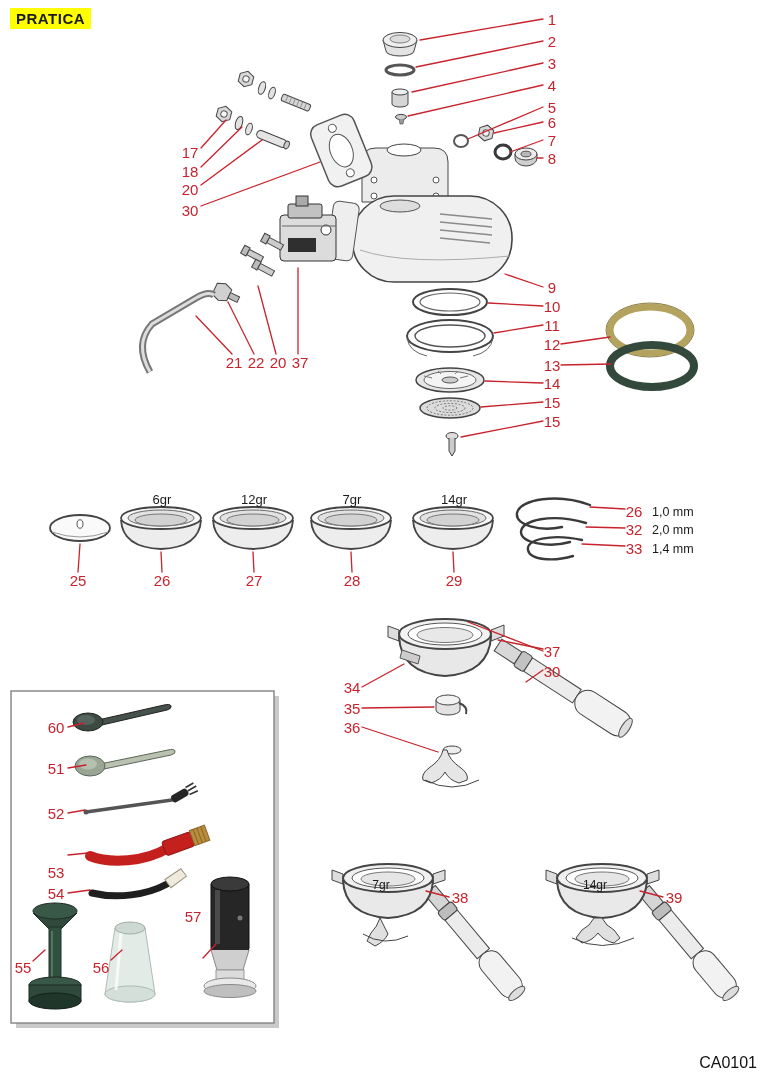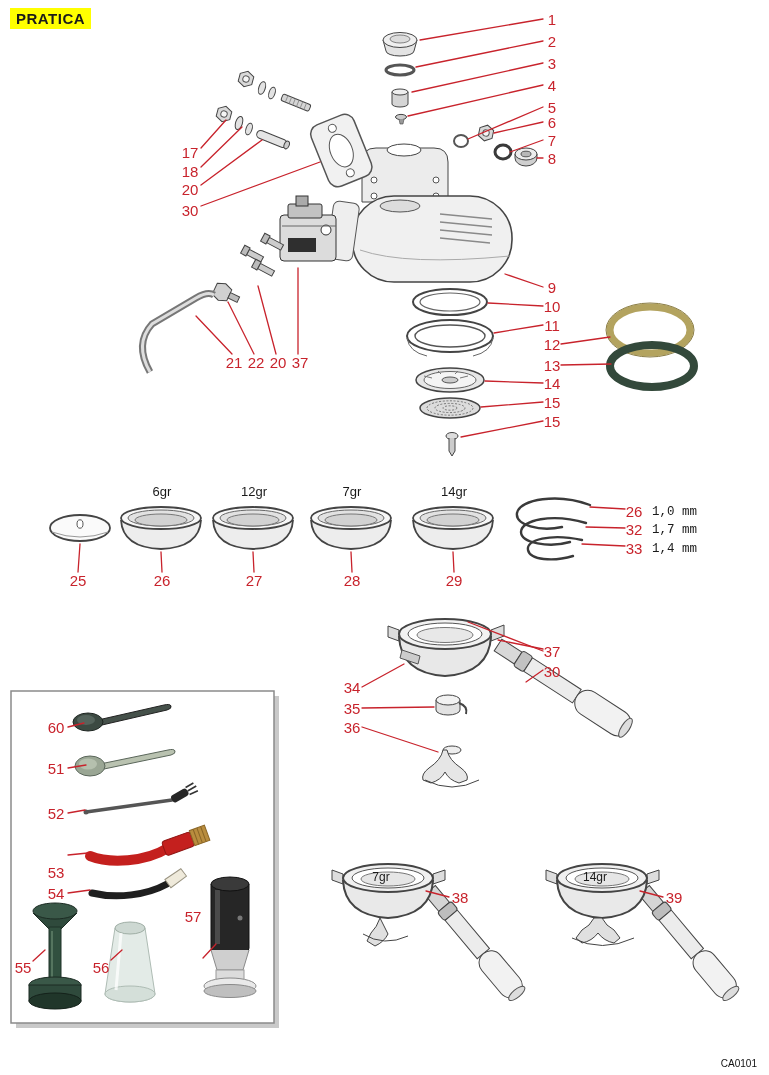--- a/index.html
+++ b/index.html
@@ -1,24 +1,24 @@
 <!DOCTYPE html>
 <html><head>
 <meta charset="utf-8">
 <style>
   * { margin:0; padding:0; box-sizing:border-box; }
   html,body { background:#ffffff; }
   body { width:769px; height:1075px; position:relative; font-family:"Liberation Sans", sans-serif; overflow:hidden; }
   .stage { position:absolute; left:0; top:0; width:769px; height:754px; }
   svg.art { position:absolute; left:0; top:0; }
   .co { position:absolute; transform:translate(-50%,-50%); color:#c8232c; font-size:15px; line-height:1; white-space:nowrap; }
-  .lbl { position:absolute; transform:translate(-50%,-50%); color:#1a1a1a; font-size:13px; line-height:1; white-space:nowrap; }
-  .sz { position:absolute; transform:translate(0,-50%); color:#1a1a1a; font-size:12.5px; line-height:1; white-space:nowrap;font-family:Liberation Mono, monospace; }
+  .lbl { position:absolute; transform:translate(-50%,-50%); color:#1a1a1a; font-size:13px; line-height:1; white-space:nowrap;margin-top:8px; }
+  .sz { position:absolute; transform:translate(0,-50%); color:#1a1a1a; font-size:12.5px; line-height:1; white-space:nowrap; }
   .brand { position:absolute; left:10px; top:8px; background:#ffff00; color:#1a1a1a; font-size:15px; font-weight:bold; padding:2px 6px; letter-spacing:.5px; }
-  .code { position:absolute; transform:translate(-100%,-50%); color:#111; font-size:10px;text-align:right; }
+  .code { position:absolute; transform:translate(-100%,-50%); color:#111; font-size:16px;text-align:right; }
 </style>
 </head>
 <body>
 
 <div class="stage">
 
 <svg class="art" width="769" height="1075" viewBox="0 0 769 1075">
 
   <g>
     <ellipse cx="400" cy="50" rx="13" ry="5" fill="#c9c9c9" stroke="#444"></ellipse>
@@ -413,21 +413,21 @@
 <span class="co" style="left:78px;top:580px">25</span>
 <span class="co" style="left:162px;top:580px">26</span>
 <span class="co" style="left:254px;top:580px">27</span>
 <span class="co" style="left:352px;top:580px">28</span>
 <span class="co" style="left:454px;top:580px">29</span>
 
 <span class="co" style="left:634px;top:511px">26</span>
 <span class="co" style="left:634px;top:529px">32</span>
 <span class="co" style="left:634px;top:548px">33</span>
 <span class="sz" style="left:652px;top:512px">1,0 mm</span>
-<span class="sz" style="left:652px;top:530px">1,7 mm</span>
+<span class="sz" style="left:652px;top:530px">2,0 mm</span>
 <span class="sz" style="left:652px;top:549px">1,4 mm</span>
 
 <span class="co" style="left:552px;top:651px">37</span>
 <span class="co" style="left:552px;top:671px">30</span>
 <span class="co" style="left:352px;top:687px">34</span>
 <span class="co" style="left:352px;top:708px">35</span>
 <span class="co" style="left:352px;top:727px">36</span>
 
 <span class="co" style="left:56px;top:727px">60</span>
 <span class="co" style="left:56px;top:768px">51</span>

